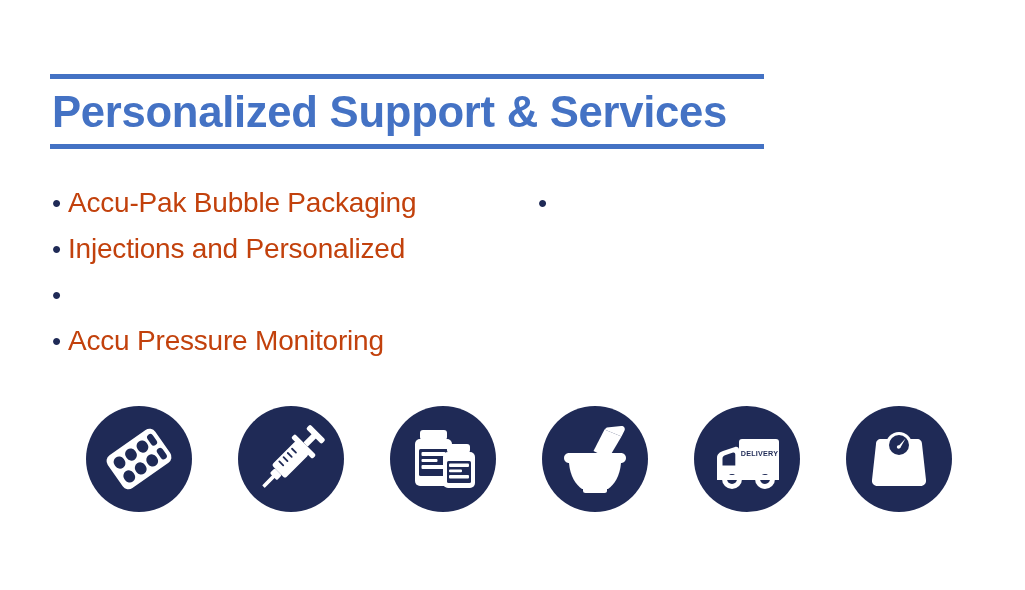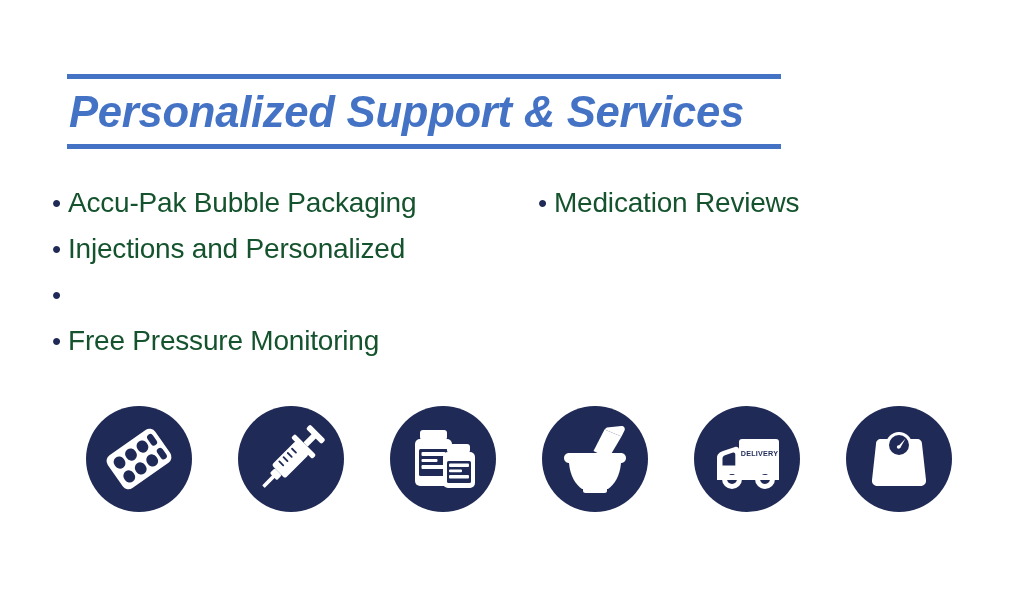--- a/index.html
+++ b/index.html
@@ -18,24 +18,23 @@
     position: absolute;
     left: 0; top: 0;
     width: 1025px;
     height: 590px;
     background: #ffffff;
   }
 
   
   .title-block {
     position: absolute;
-    left: 67px;
+    left: 50px;
     top: 74px;
     width: 714px;
-    font-style: italic;
   }
   .rule {
     width: 100%;
     height: 5px;
     background: #4472C4;
   }
   .rule-top { margin-bottom: 0; }
   .rule-bottom { margin-top: 0; }
   .title-text {
     font-family: "Liberation Sans Narrow", "Liberation Sans", sans-serif;
@@ -72,21 +71,21 @@
   }
   .bullet-dot {
     width: 16px;
     flex: 0 0 16px;
     color: #1F2A56;
     font-size: 26px;
     line-height: 46px;
     text-align: left;
   }
   .bullet-label {
-    color: #14532d;
+    color: #c2410c;
     font-size: 28px;
     font-weight: 300;
     line-height: 46px;
     white-space: nowrap;
     letter-spacing: -0.2px;
   }
 
   
   .icon-row {
     position: absolute;
@@ -137,28 +136,27 @@
       </div>
       <div class="bullet-row">
         <span class="bullet-dot">•</span>
         <span class="bullet-label">Injections and Personalized</span>
       </div>
       <div class="bullet-row">
         <span class="bullet-dot">•</span>
       </div>
       <div class="bullet-row">
         <span class="bullet-dot">•</span>
-        <span class="bullet-label">Free Pressure Monitoring</span>
+        <span class="bullet-label">Accu Pressure Monitoring</span>
       </div>
     </div>
 
     <div class="col col-right">
       <div class="bullet-row">
         <span class="bullet-dot">•</span>
-        <span class="bullet-label">Medication Reviews</span>
       </div>
     </div>
 
   </div>
 
   <div class="icon-row">
 
     <div class="icon-circle c0">
       <svg viewBox="0 0 106 106">
         <g transform="rotate(-35 53 53)">

